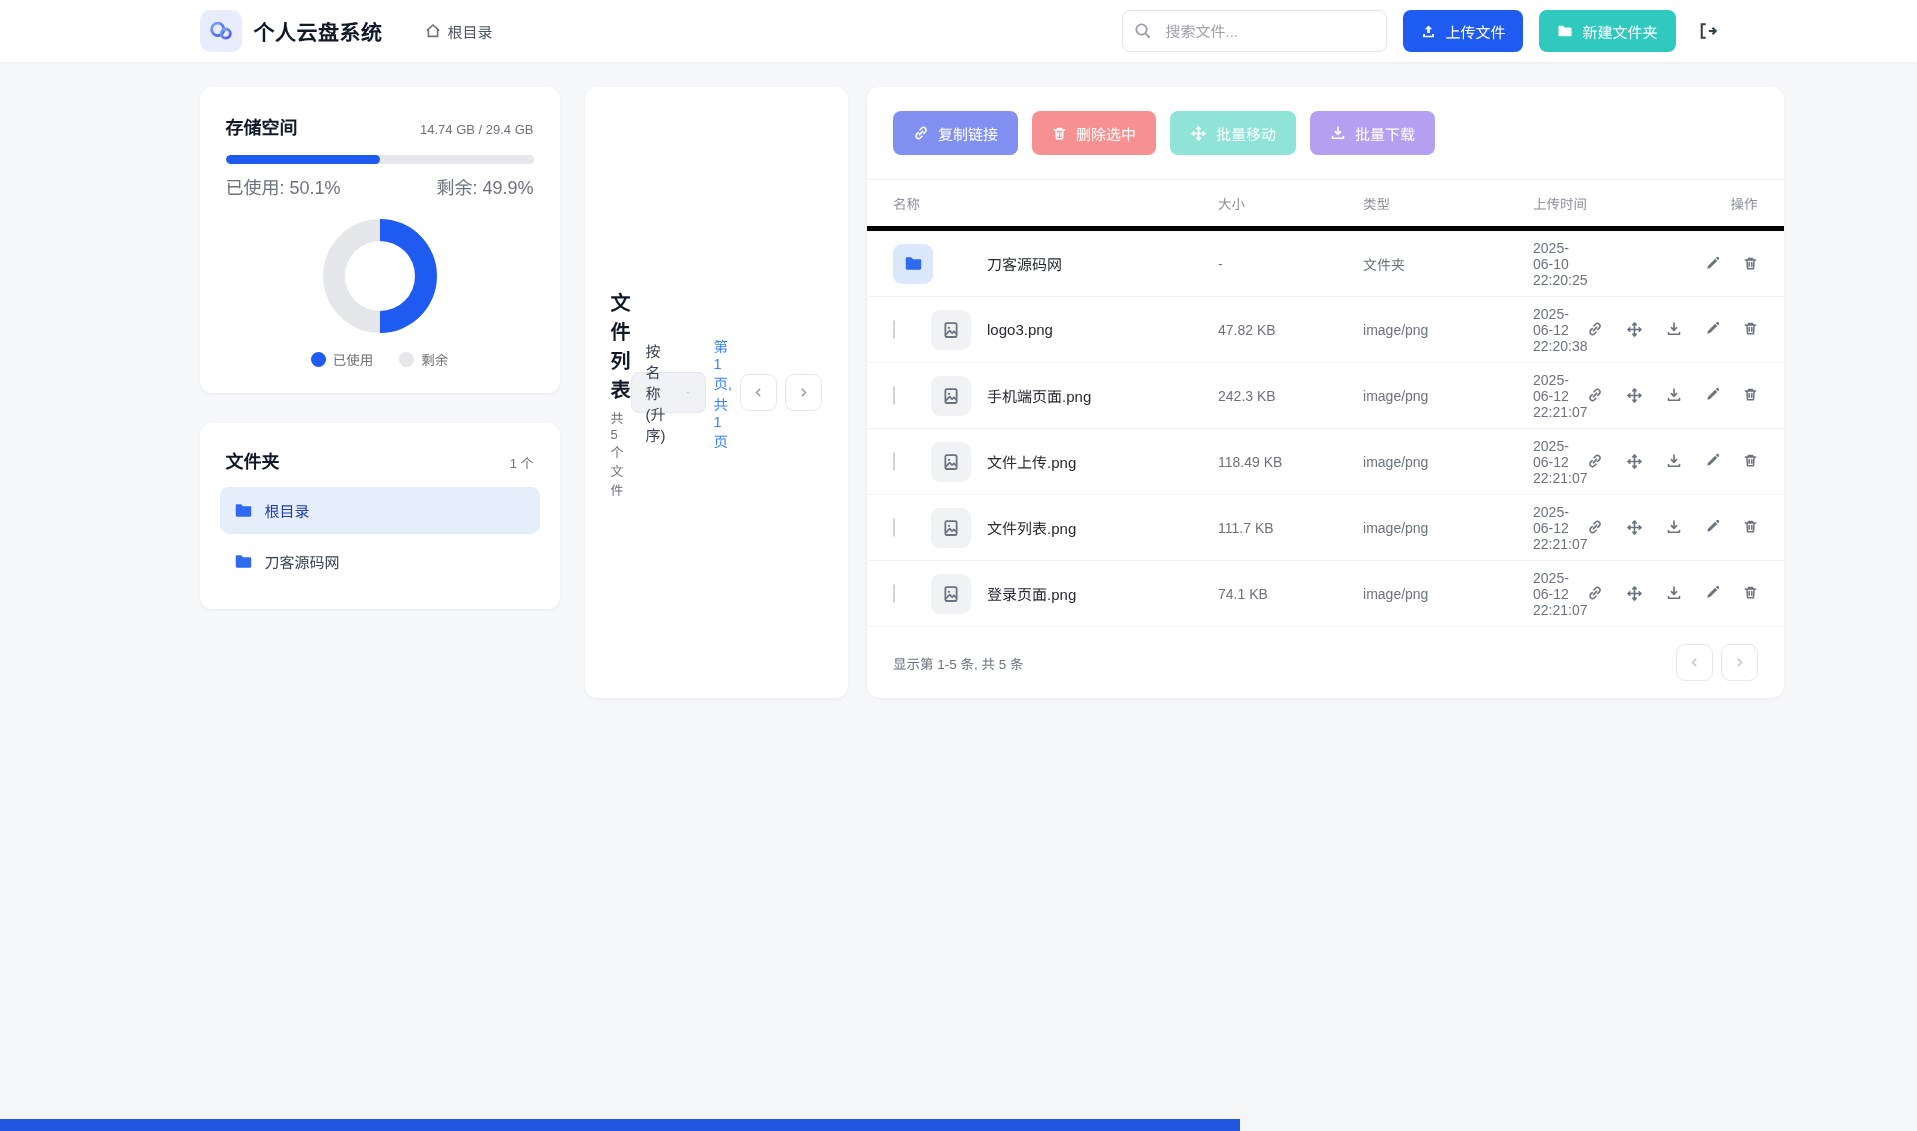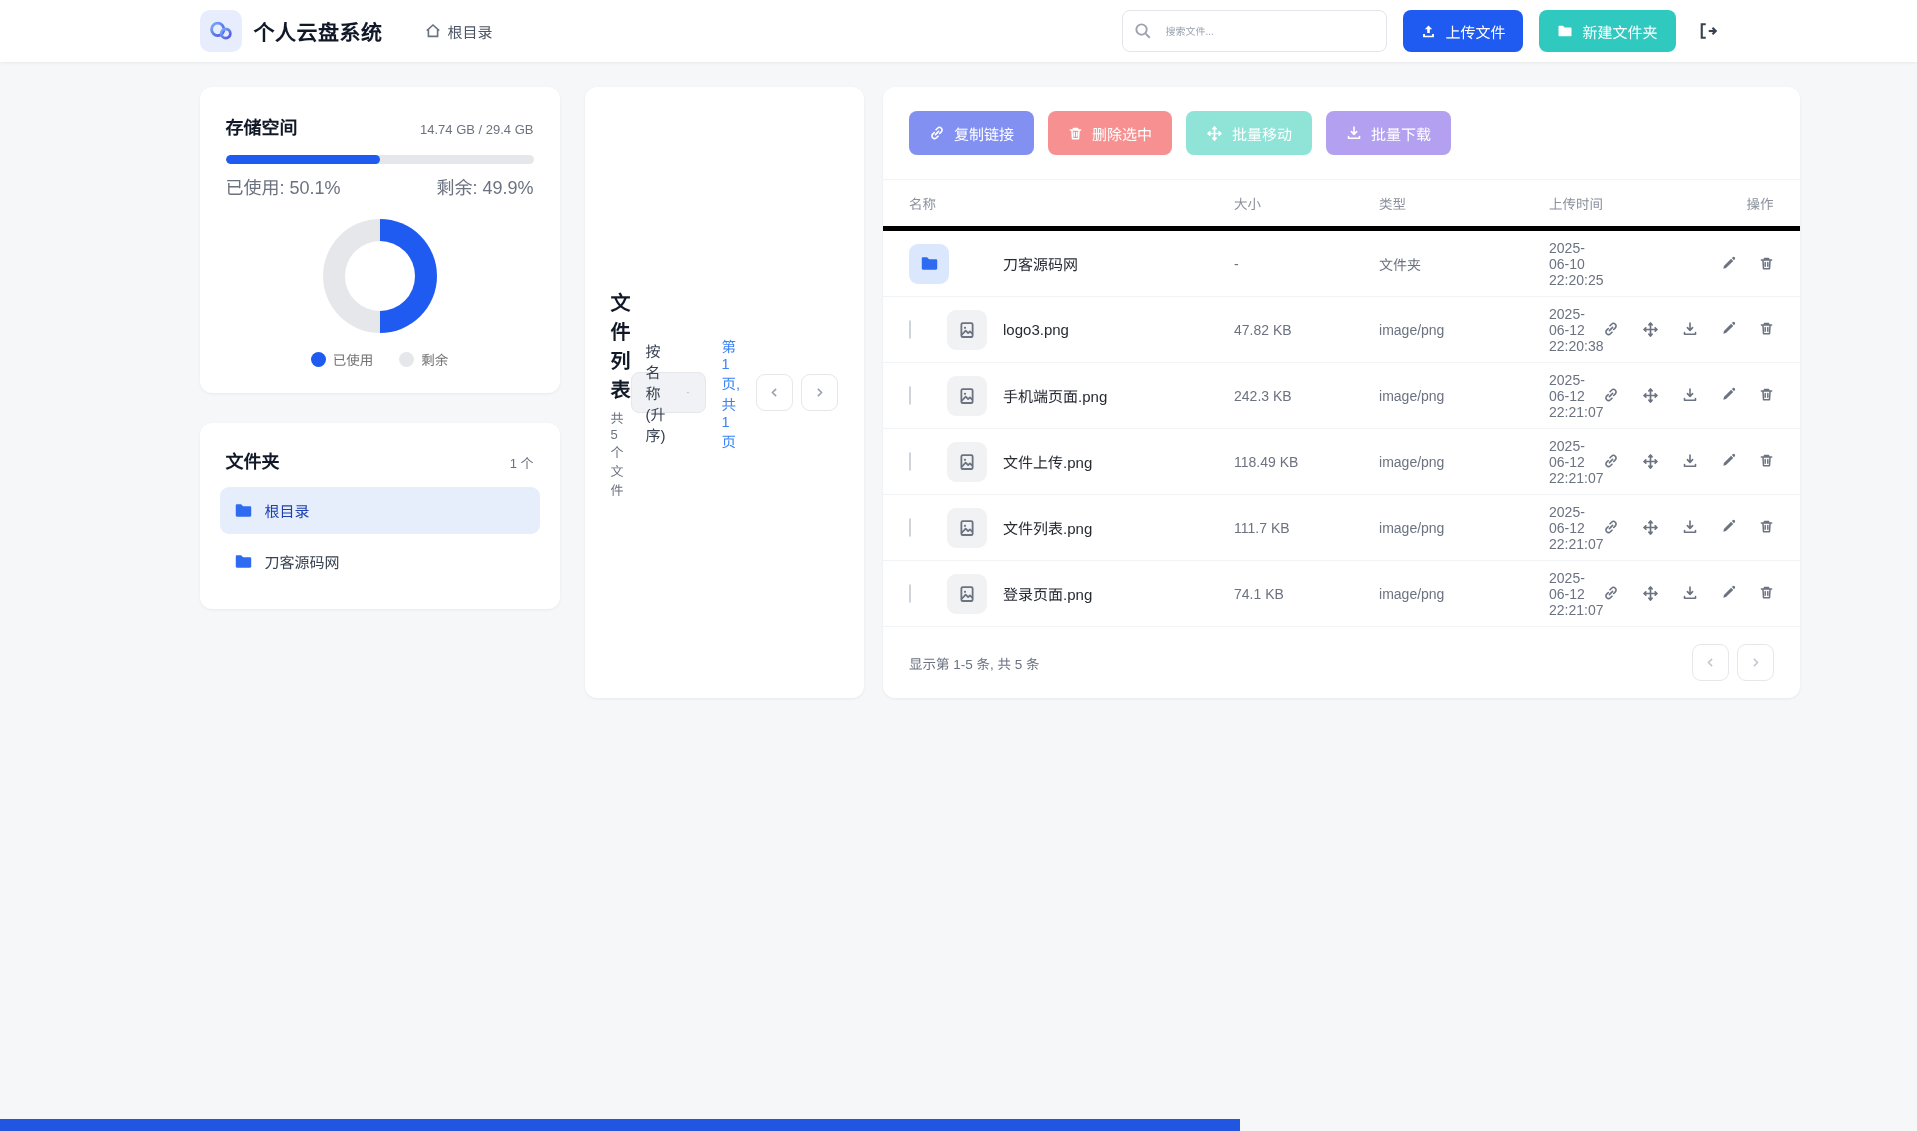--- a/index.html
+++ b/index.html
@@ -20,21 +20,21 @@
     width:42px; height:42px; border-radius:10px; background:#e7edfd;
     display:flex; align-items:center; justify-content:center; margin-right:12px;
   }
   .app-title { font-size:21px; font-weight:700; color:#111827; letter-spacing:.5px; }
   .breadcrumb { display:flex; align-items:center; gap:7px; margin-left:42px; color:#4b5563; font-size:15px; }
   .nav-right { margin-left:auto; display:flex; align-items:center; gap:16px; }
   .search-wrap { position:relative; }
   .search-wrap svg { position:absolute; left:12px; top:12px; }
   .search-input {
     width:265px; height:42px; border:1px solid #e2e5ea; border-radius:8px;
-    padding:0 12px 0 42px; font-size:10px; color:#374151; outline:none;
+    padding:0 12px 0 42px; font-size:15px; color:#374151; outline:none;
     font-family:inherit; background:#fff;
   }
   .search-input::placeholder { color:#9ca3af; }
   .btn {
     height:42px; border:none; border-radius:8px; color:#fff; font-size:15px;
     display:inline-flex; align-items:center; gap:9px; padding:0 18px;
     cursor:pointer; font-family:inherit; font-weight:500;
   }
   .btn-upload { background:#1f5bf0; }
   .btn-newfolder { background:#30c9c0; }
@@ -67,21 +67,21 @@
     display:flex; align-items:center; gap:12px; padding:13px 14px; border-radius:9px;
     font-size:15px; color:#374151; cursor:pointer; margin-bottom:4px;
   }
   .folder-item.active { background:#e6eefc; color:#1e40af; font-weight:500; }
 
   
   .main-col { width:1133px; flex:none; display:flex; flex-direction:row; gap:19px; }
   .list-header-card { padding:20px 26px; display:flex; align-items:center; }
   .list-title { font-size:20px; font-weight:700; color:#111827; margin-bottom:5px; }
   .list-subtitle { font-size:13px; color:#6b7280; }
-  .header-right { margin-left:auto; display:flex; align-items:center; gap:16px; }
+  .header-right { margin-left:auto; display:flex; align-items:center; gap:8px; }
   .sort-select {
     background:#f1f2f5; border:1px solid #e5e7eb; border-radius:8px; height:41px;
     display:flex; align-items:center; gap:12px; padding:0 14px; font-size:15px;
     color:#374151; cursor:pointer;
   }
   .page-info { font-size:14.5px; color:#3b82f6; }
   .pager-btn {
     width:37px; height:37px; border:1px solid #e5e7eb; border-radius:9px; background:#fff;
     display:flex; align-items:center; justify-content:center; cursor:pointer;
   }

